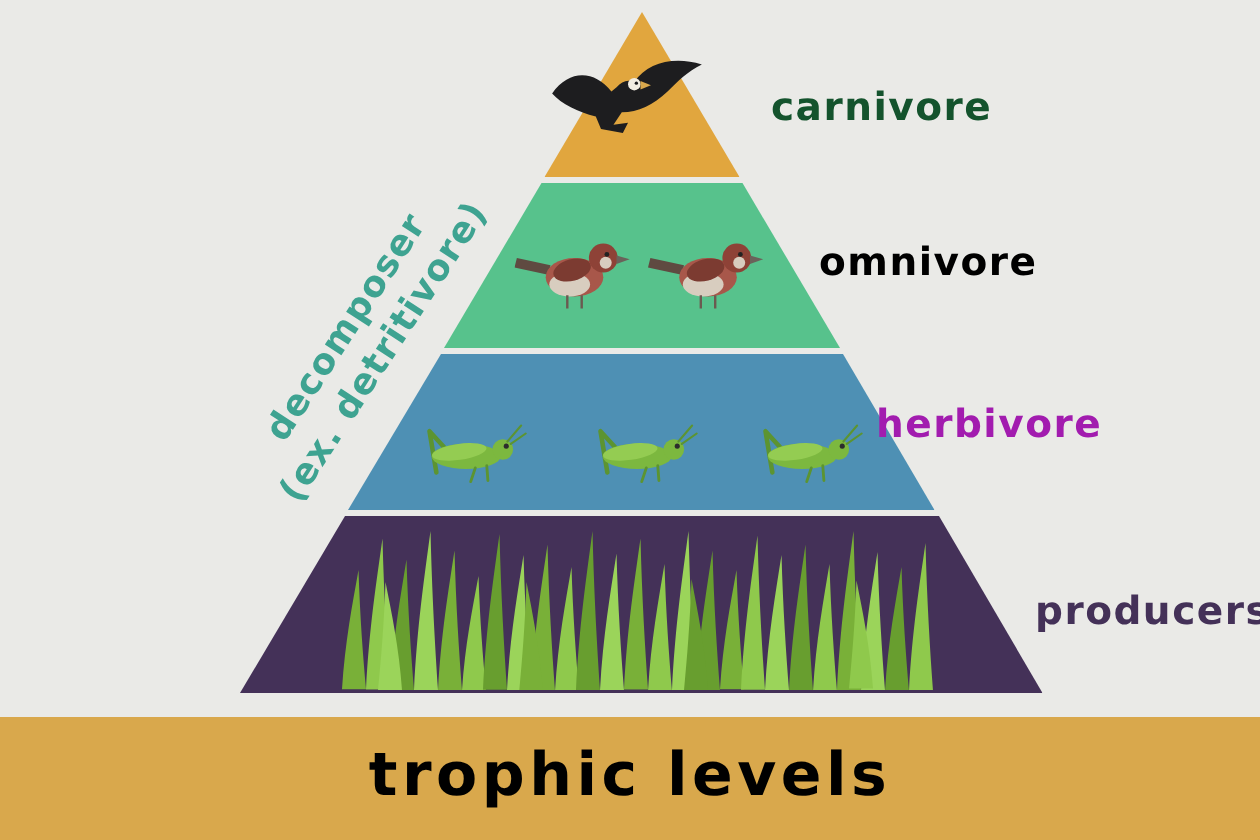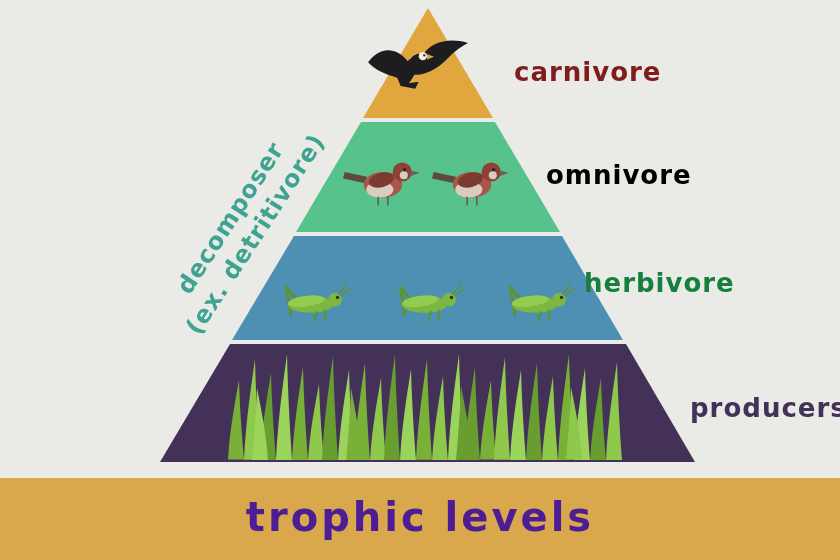--- a/index.html
+++ b/index.html
@@ -146,27 +146,27 @@
         <use href="#blade" transform="translate(364,24) scale(1,0.78)" fill="#689E2F"></use>
         <use href="#blade" transform="translate(380,8) scale(1,0.93)" fill="#8FC94C"></use>
         <use href="#blade" transform="translate(26,34) scale(-1,0.68) translate(-16,0)" fill="#9BD45A"></use>
         <use href="#blade" transform="translate(120,34) scale(-1,0.7) translate(-16,0)" fill="#79B038"></use>
         <use href="#blade" transform="translate(230,32) scale(-1,0.7) translate(-16,0)" fill="#689E2F"></use>
         <use href="#blade" transform="translate(340,33) scale(-1,0.68) translate(-16,0)" fill="#8FC94C"></use>
       </svg>
     </div>
   </div>
 
-  <div class="level-label lbl-carnivore" style="color: #7f1d1d;">carnivore</div>
+  <div class="level-label lbl-carnivore" style="color: #14532d;">carnivore</div>
   <div class="level-label lbl-omnivore" style="color: #000000;">omnivore</div>
-  <div class="level-label lbl-herbivore" style="color: #15803d;">herbivore</div>
+  <div class="level-label lbl-herbivore" style="color: #a21caf;">herbivore</div>
   <div class="level-label lbl-producers" style="color: rgb(68, 49, 88);">producers</div>
 
   <div class="decomposer" style="color: rgb(62, 163, 145);">
     <div>decomposer</div>
     <div>(ex. detritivore)</div>
   </div>
 
   <div class="footer-bar" style="background-color: rgb(217, 168, 76);">
-    <div class="footer-label" style="color: #4c1d95;">trophic levels</div>
+    <div class="footer-label" style="color: #000000;">trophic levels</div>
   </div>
 
 </div>
 
 </body></html>

